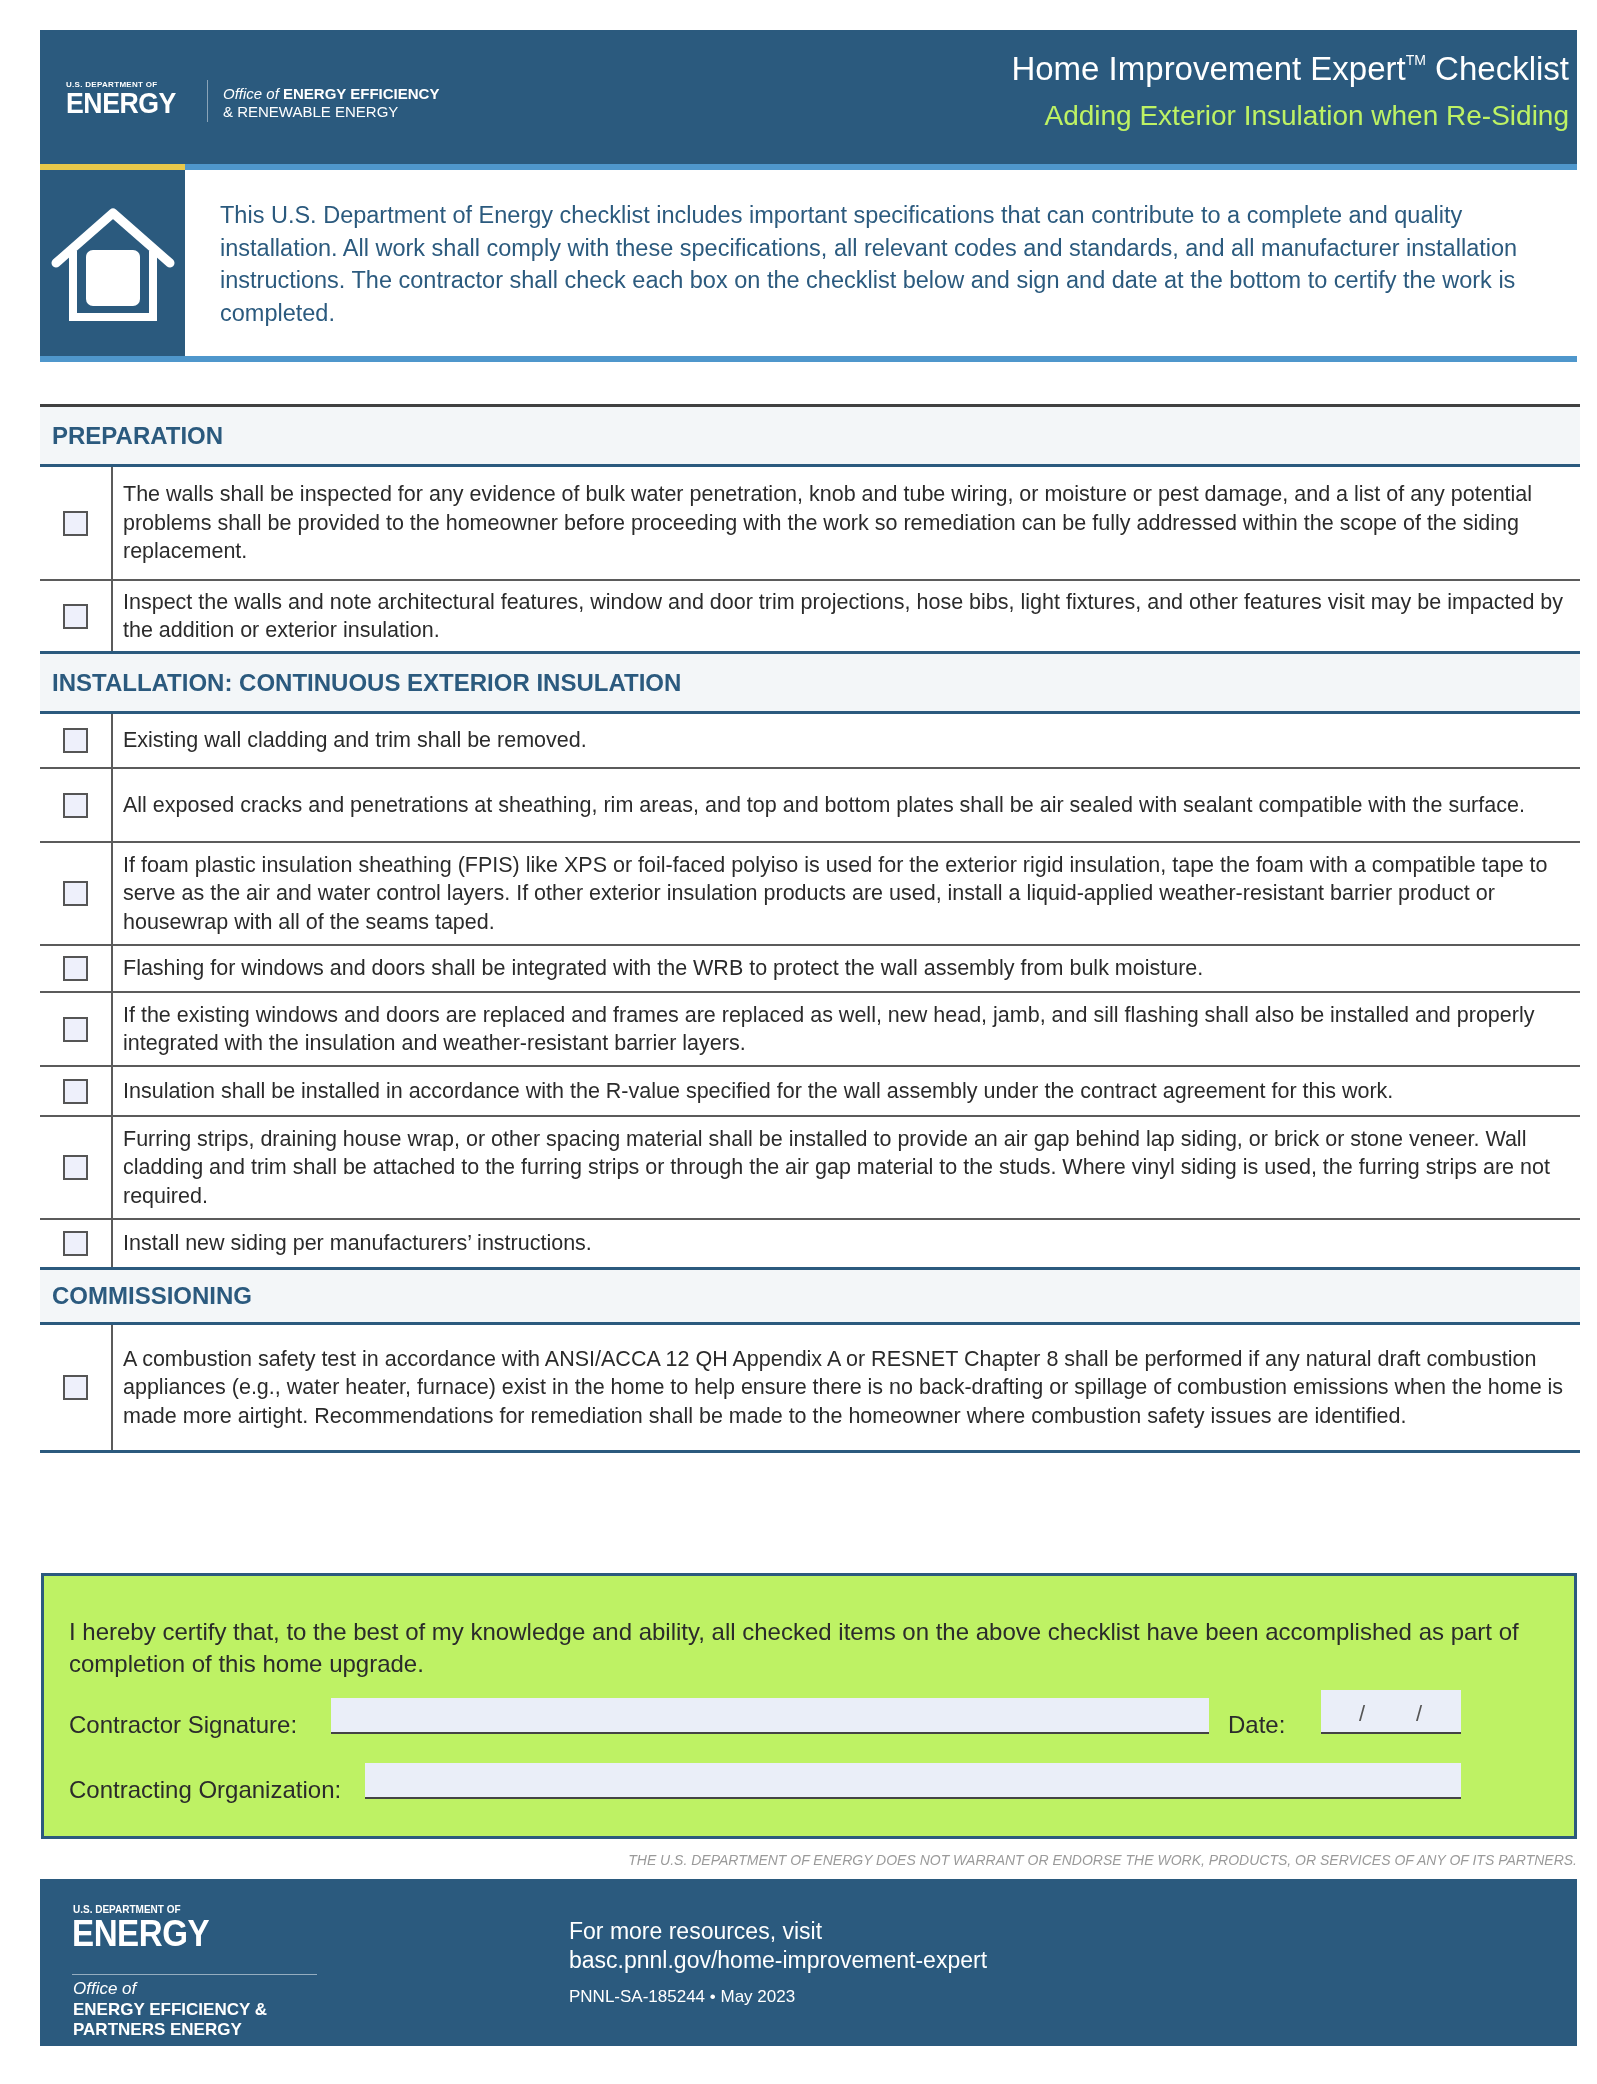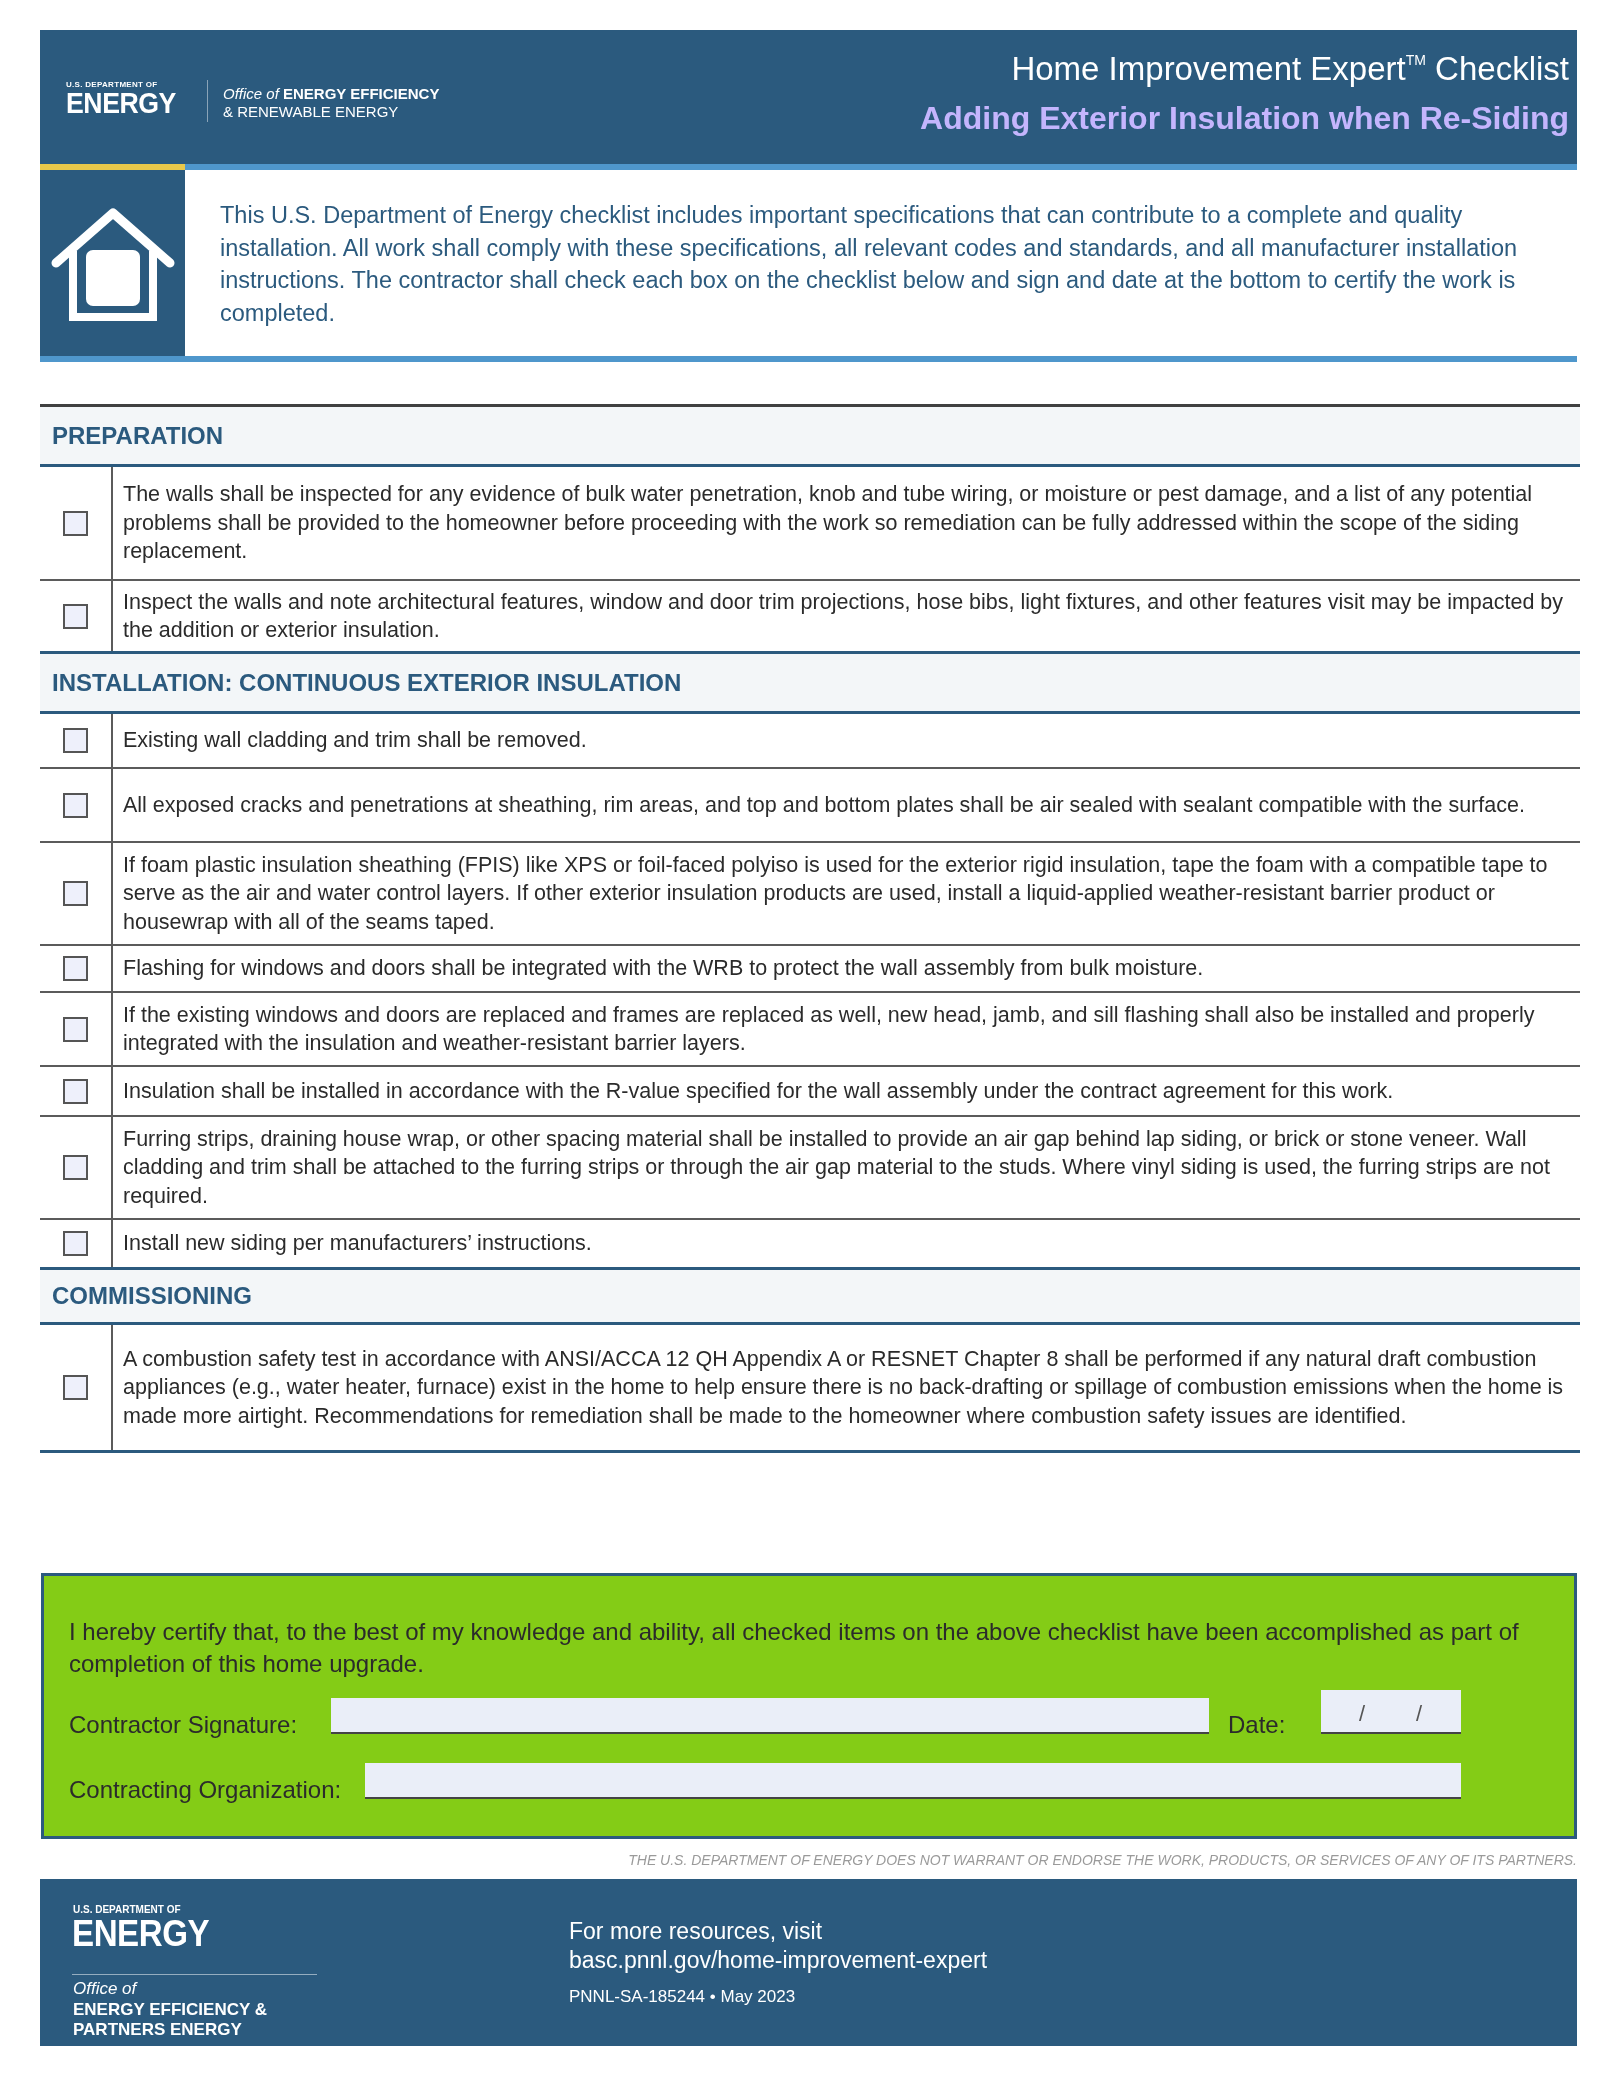--- a/index.html
+++ b/index.html
@@ -8,39 +8,39 @@
 
   .header { position: absolute; left: 40px; top: 30px; width: 1537px; height: 134px; background: #2b5a7e; }
   .logo { position: absolute; left: 26px; top: 50px; color: #fff; }
   .logo .dept { font-size: 8px; font-weight: bold; letter-spacing: 0.3px; }
   .logo .energy { font-size: 29px; font-weight: bold; line-height: 28px; letter-spacing: -0.5px; font-family: "Liberation Sans", sans-serif; transform: scaleX(0.92); transform-origin: left; }
   .logo-divider { position: absolute; left: 167px; top: 50px; width: 1px; height: 42px; background: rgba(255,255,255,0.45); }
   .office { position: absolute; left: 183px; top: 55px; color: #fff; font-size: 15px; line-height: 18px; }
   .office .it { font-style: italic; }
   .title1 { position: absolute; right: 8px; top: 20px; color: #fff; font-size: 33px; font-weight: normal; }
   .title1 sup { font-size: 14px; vertical-align: top; position: relative; top: 2px; }
-  .title2 { position: absolute; right: 8px; top: 70px; color: #c4b5fd; font-size: 32px; font-weight: bold; }
+  .title2 { position: absolute; right: 8px; top: 70px; color: #bef264; font-size: 28px; font-weight: normal; }
 
   .accent-yellow { position: absolute; left: 40px; top: 164px; width: 145px; height: 6px; background: #e8c84a; }
   .accent-blue { position: absolute; left: 185px; top: 164px; width: 1392px; height: 6px; background: #4f97cc; }
 
   .intro-icon-box { position: absolute; left: 40px; top: 170px; width: 145px; height: 186px; background: #2b5a7e; }
   .intro-icon-box svg { position: absolute; left: 8px; top: 35px; }
   .intro-text { position: absolute; left: 220px; top: 199px; width: 1340px; color: #2b5a7e; font-size: 23.5px; line-height: 32.5px; }
   .intro-bottom { position: absolute; left: 40px; top: 356px; width: 1537px; height: 6px; background: #4f97cc; }
 
   .table { position: absolute; left: 40px; top: 404px; width: 1540px; border-top: 3px solid #404040; }
   .section-head { background: #f3f6f8; color: #2b5a7e; font-weight: bold; font-size: 24px; padding-left: 12px; display: flex; align-items: center; border-bottom: 3px solid #2b5a7e; }
   .row { display: flex; border-bottom: 2px solid #5b5b5b; }
   .row.last { border-bottom: 3px solid #2b5a7e; }
   .cb-cell { width: 73px; flex: none; display: flex; align-items: center; justify-content: center; border-right: 2px solid #5b5b5b; }
   .checkbox { width: 25px; height: 25px; background: #eef0fb; border: 2px solid #555; }
   .row-text { flex: 1; padding: 4px 8px 4px 10px; font-size: 21.5px; line-height: 28.5px; color: #2b2b2b; display: flex; align-items: center; }
 
-  .cert { position: absolute; left: 41px; top: 1573px; width: 1536px; height: 266px; background: #84cc16; border: 3px solid #2b5a7e; }
+  .cert { position: absolute; left: 41px; top: 1573px; width: 1536px; height: 266px; background: #bef264; border: 3px solid #2b5a7e; }
   .cert-text { position: absolute; left: 25px; top: 40px; width: 1450px; font-size: 24px; line-height: 32px; color: #2b2b2b; }
   .field-label { position: absolute; font-size: 24px; color: #2b2b2b; }
   .field-line { position: absolute; background: #eaeef8; border-bottom: 2px solid #444; }
   .date-slash { position: absolute; font-size: 22px; color: #555; }
 
   .disclaimer { position: absolute; right: 20px; top: 1852px; font-size: 14px; font-style: italic; color: #9a9a9a; letter-spacing: 0; }
 
   .footer { position: absolute; left: 40px; top: 1879px; width: 1537px; height: 167px; background: #2b5a7e; color: #fff; }
   .f-dept { position: absolute; left: 33px; top: 25px; font-size: 10px; font-weight: bold; }
   .f-energy { position: absolute; left: 32px; top: 36px; font-size: 36px; font-weight: bold; line-height: 38px; letter-spacing: -0.5px; transform: scaleX(0.92); transform-origin: left; }

